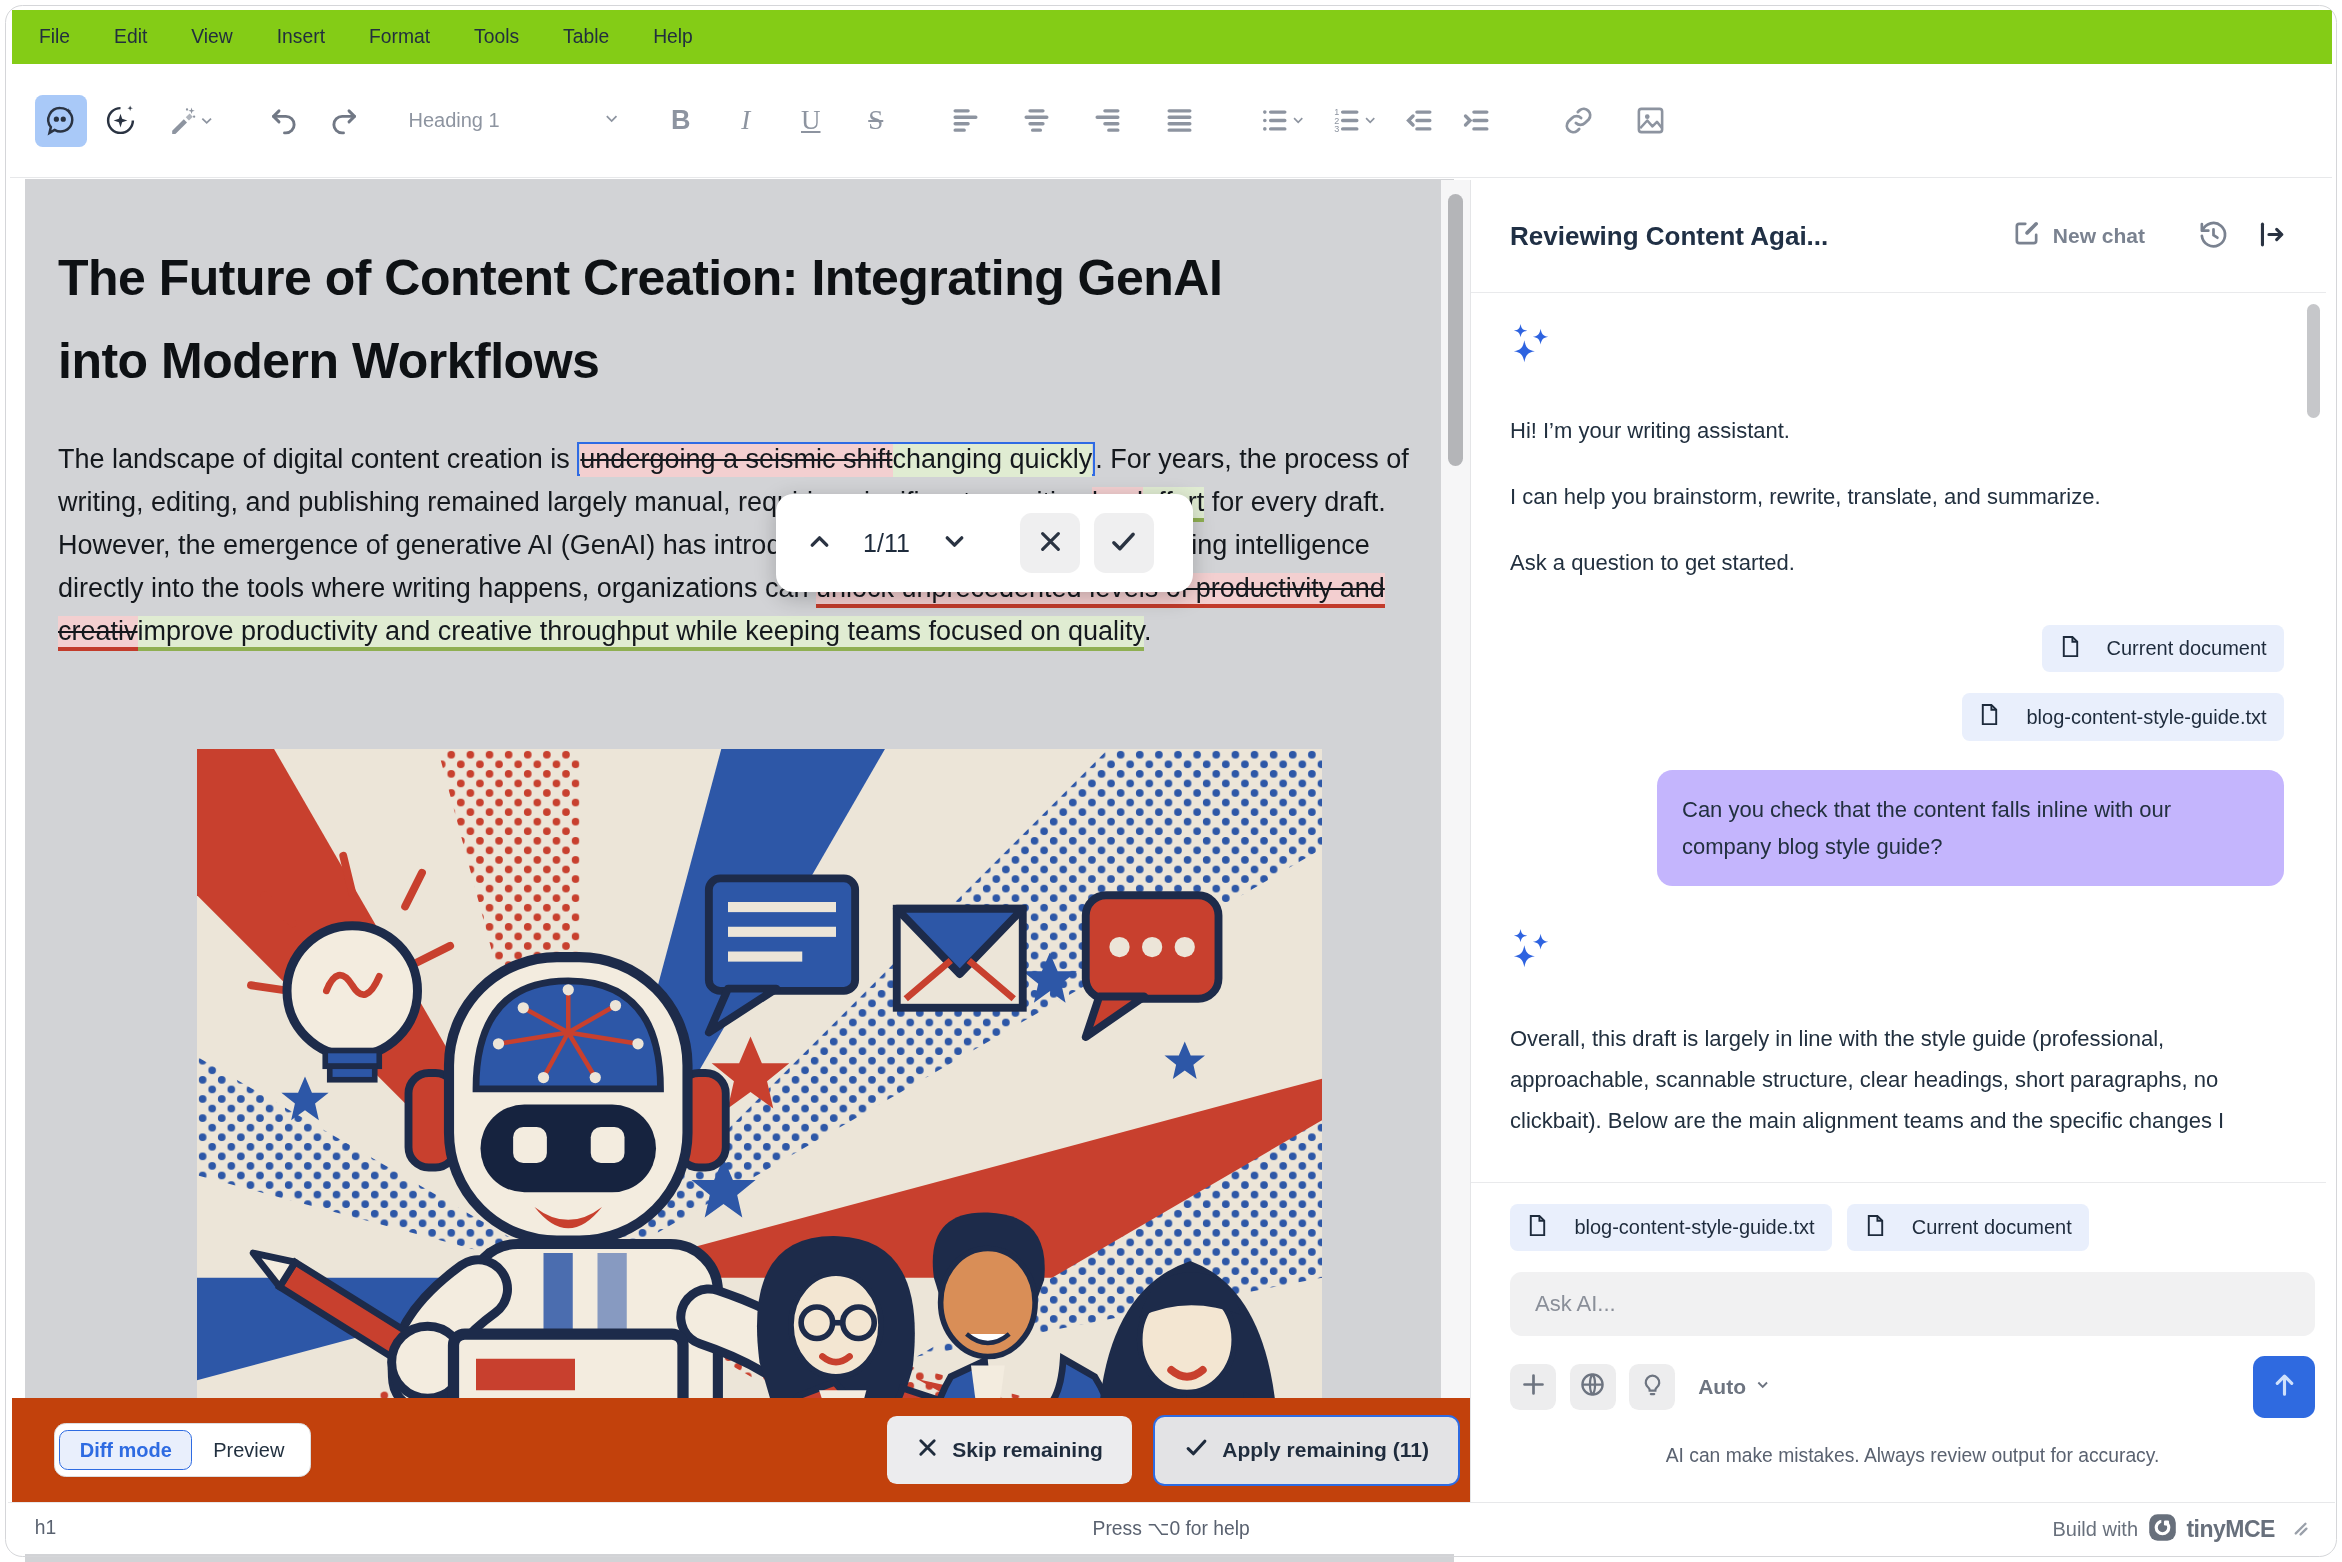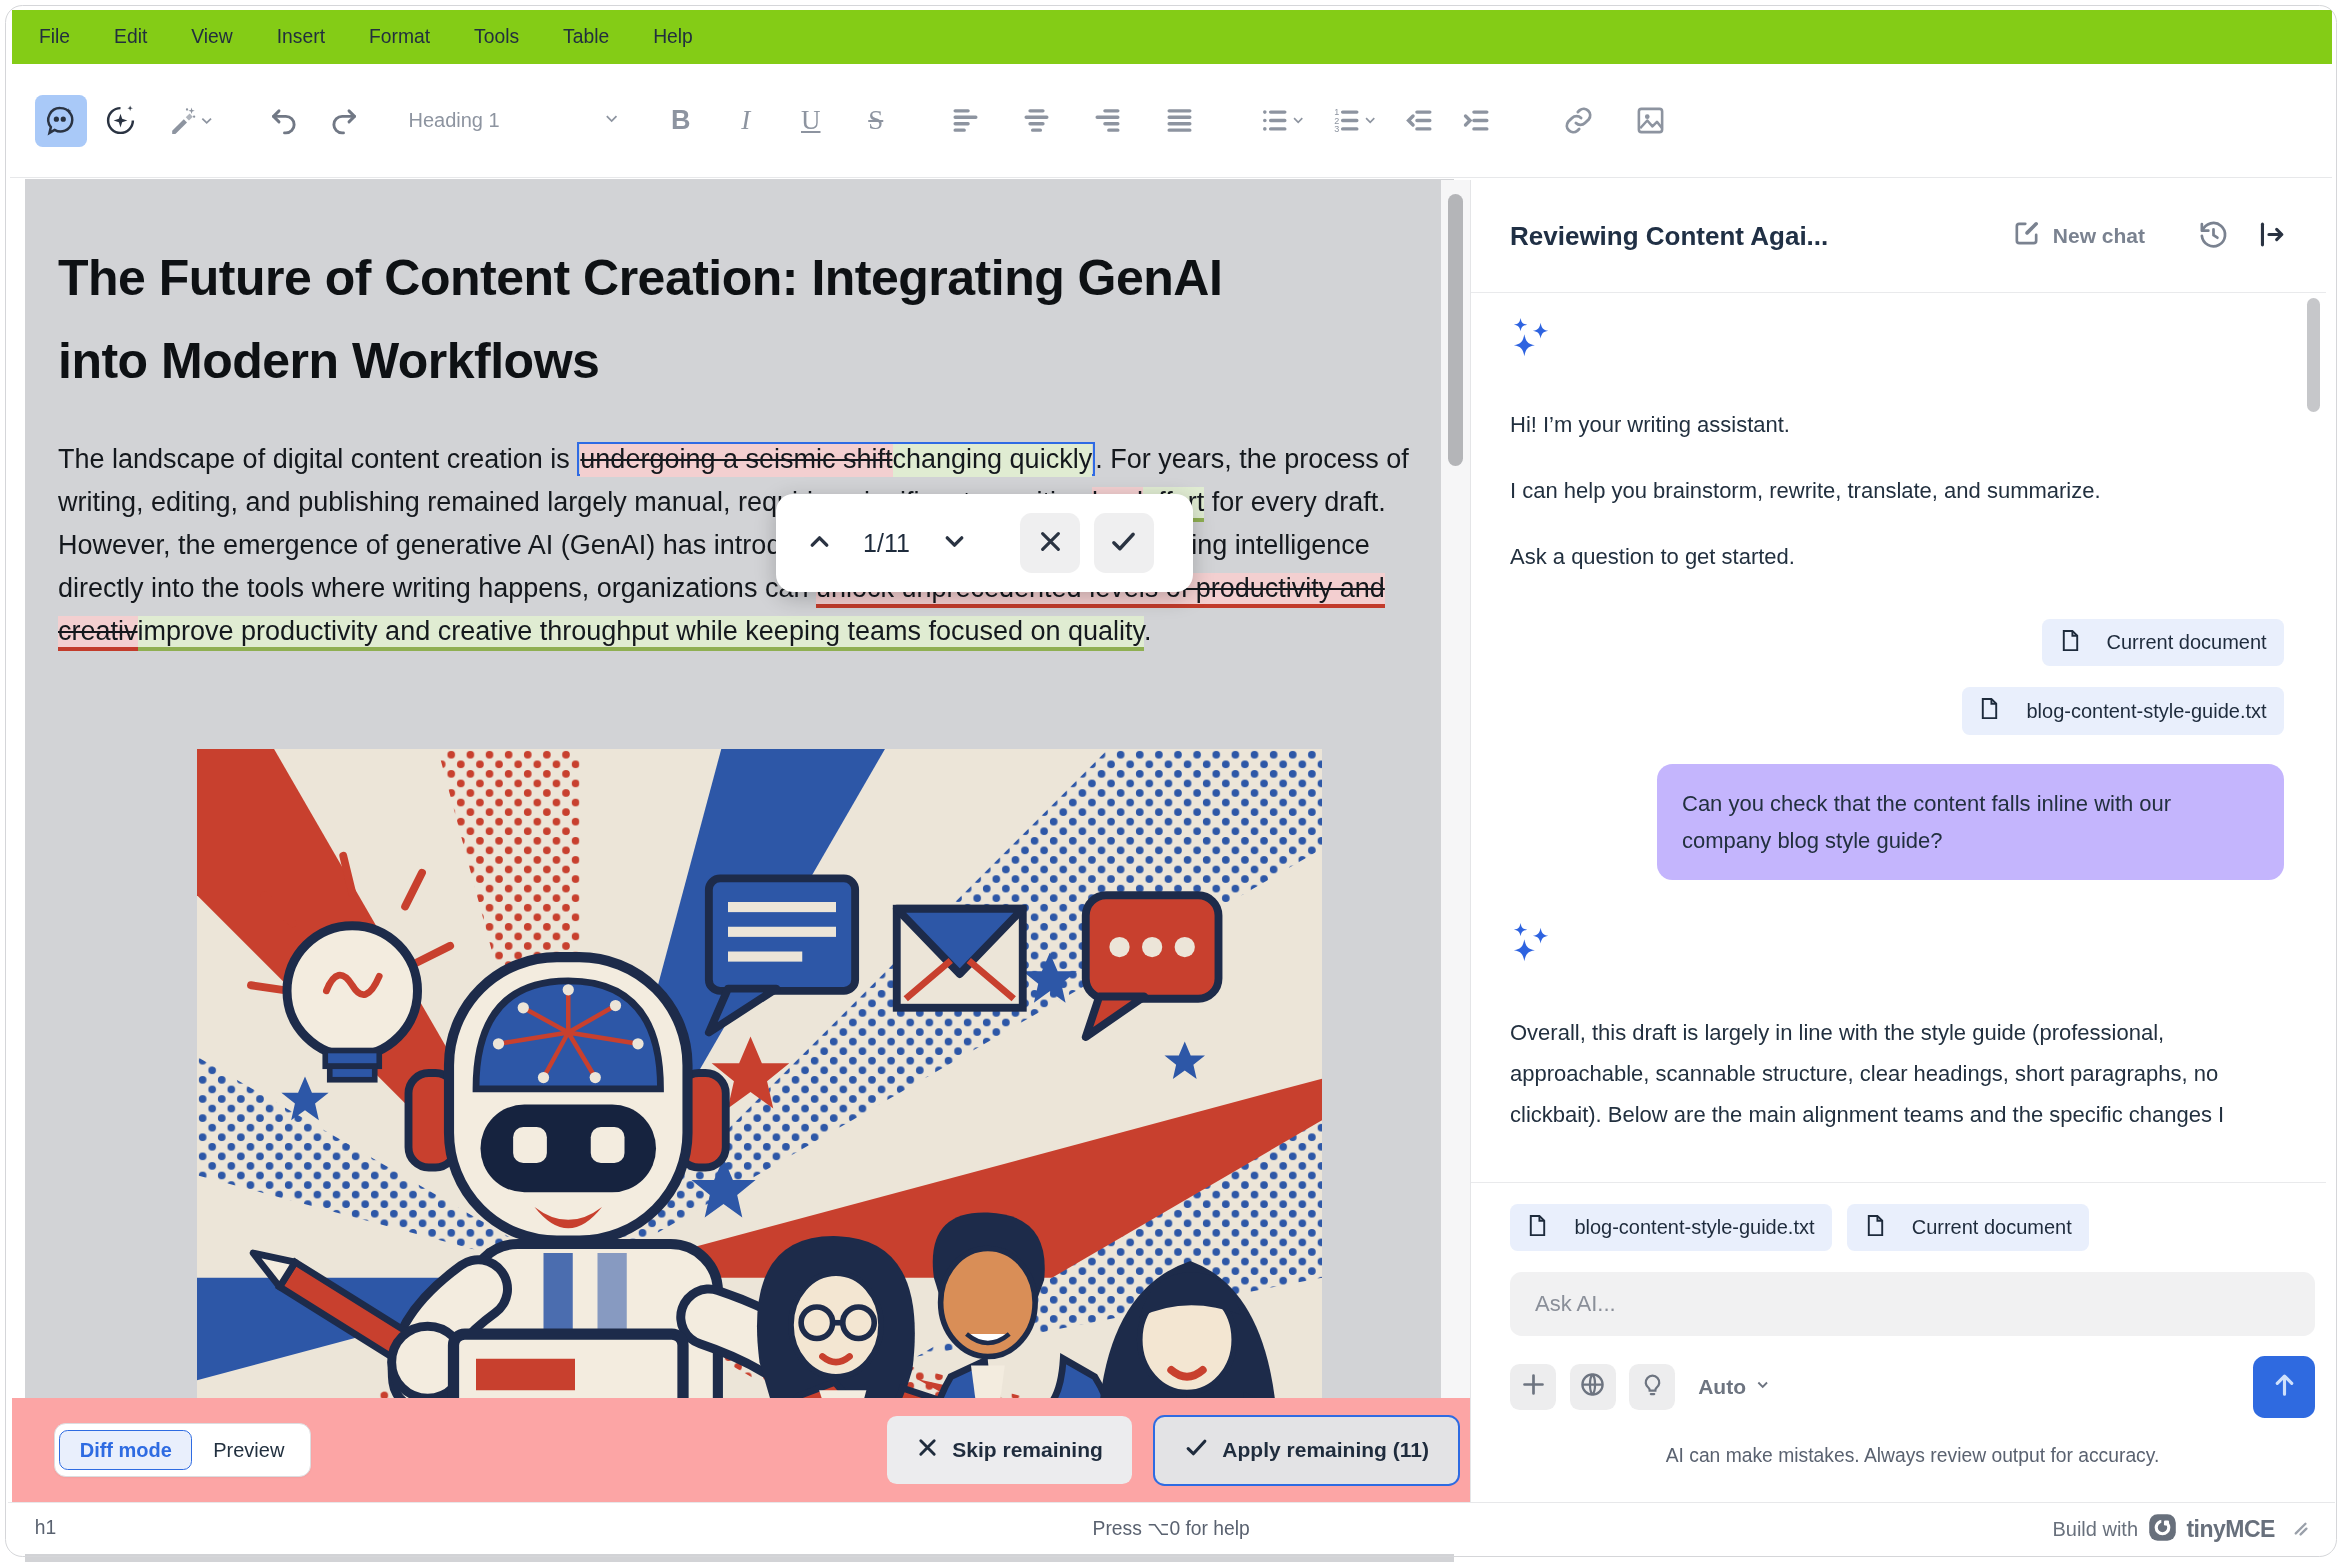--- a/index.html
+++ b/index.html
@@ -42,21 +42,21 @@
   .dp-iconbtn { width:44px; height:44px; display:flex; align-items:center; justify-content:center; cursor:pointer; }
   .dp-sqbtn { width:60px; height:60px; border-radius:11.6px; background:#efeff0; display:flex; align-items:center; justify-content:center; cursor:pointer; }
   .dp-gap { width:17.4px; }
 
   
   .editor-scroll { position:absolute; left:1441px; top:180px; width:29px; height:1218px; background:#f6f6f7; }
   .editor-scroll .thumb { position:absolute; left:6.8px; top:13.5px; width:15.4px; height:272px; background:#b4b5b8; border-radius:7.7px; cursor:grab; }
   .v-divider { position:absolute; left:1470px; top:180px; width:1.9px; height:1325px; background:#e4e5e7; }
 
   
-  .editor-footer { position:absolute; left:11.6px; top:1398px; width:1458px; height:104px; background:#fca5a5; display:flex; align-items:center; padding:0 9.7px 0 42px; }
+  .editor-footer { position:absolute; left:11.6px; top:1398px; width:1458px; height:104px; background:#c2410c; display:flex; align-items:center; padding:0 9.7px 0 42px; }
   .segmented { display:flex; align-items:center; background:#fff; border:1px solid #dcdde0; border-radius:11.6px; padding:4.8px; box-shadow:0 1px 1.9px rgba(0,0,0,.04); }
   .seg-pill { font-size:20px; padding:9.7px 21px; border-radius:8.7px; cursor:pointer; color:#22303f; }
   .seg-pill.on { border:1.9px solid #2e6be2; background:#e9effc; color:#2e6be2; font-weight:bold; padding:7.7px 19.3px; }
   .ef-spacer { flex:1; }
   .ef-btn { display:flex; align-items:center; gap:13.5px; font-size:21px; font-weight:bold; color:#1f2c3d; background:#ececee; border-radius:9.7px; height:68px; padding:0 29px; margin-left:21px; cursor:pointer; }
   .ef-btn.primary { background:#e3e3e5; border:2.9px solid #2e6be2; border-radius:11.6px; height:71px; }
 
   
   .statusbar { position:absolute; left:7.7px; top:1502px; width:2327px; height:52px; background:#fff; border-top:1px solid #e7e8ea; border-radius:0 0 15.4px 15.4px; }
   .sb-left { position:absolute; left:27px; top:13.5px; font-size:19.3px; color:#5a6270; }
@@ -67,21 +67,21 @@
 
   
   .sidebar { position:absolute; left:1471px; top:180px; width:855px; height:1323px; background:#fff; }
   .sb-header { position:absolute; left:0; top:0; width:100%; height:112px; display:flex; align-items:center; padding:0 33px 0 39px; }
   .sb-title { font-size:26px; font-weight:700; color:#203045; flex:0 0 auto; }
   .sb-head-spacer { flex:1; }
   .newchat-btn { display:flex; align-items:center; gap:11.6px; color:#7a8290; font-weight:600; font-size:21px; cursor:pointer; margin-right:33px; }
   .head-iconbtn { width:44px; height:44px; display:flex; align-items:center; justify-content:center; cursor:pointer; margin-left:13.5px; }
   .sb-hdivider { position:absolute; left:0; top:112px; width:100%; height:1px; background:#e9eaec; }
 
-  .messages { position:absolute; left:0; top:104px; width:100%; height:889px; overflow:hidden; padding:33px 42px 0 39px; }
+  .messages { position:absolute; left:0; top:110px; width:100%; height:889px; overflow:hidden; padding:33px 42px 0 39px; }
   .msg-scroll-thumb { position:absolute; right:5.8px; top:13.5px; width:13.5px; height:114px; background:#c6c7ca; border-radius:6.8px; cursor:grab; }
   .sparkle { margin-bottom:41px; }
   .chat-line { font-size:22px; color:#22303f; line-height:41px; margin-bottom:25px; }
   .ctx-chip-row { display:flex; justify-content:flex-end; margin-bottom:21px; }
   .chip { display:inline-flex; align-items:center; gap:26px; background:#e9effc; border-radius:7.7px; padding:9.7px 17.4px; font-size:20px; color:#1e2b3c; cursor:pointer; }
   .user-bubble { margin-left:147px; background:#c4b5fd; border-radius:15.4px; padding:21px 25px; font-size:22px; line-height:37px; color:#22303f; margin-top:9.7px; margin-bottom:42px; }
   .ai-reply { font-size:22px; color:#22303f; line-height:41px; margin-top:7.7px; }
 
   .sb-input-area { position:absolute; left:0; top:1002px; width:100%; height:321px; border-top:1px solid #e9eaec; padding:21px 15.4px 0 39px; }
   .input-chips { display:flex; gap:15.4px; margin-bottom:21px; }

